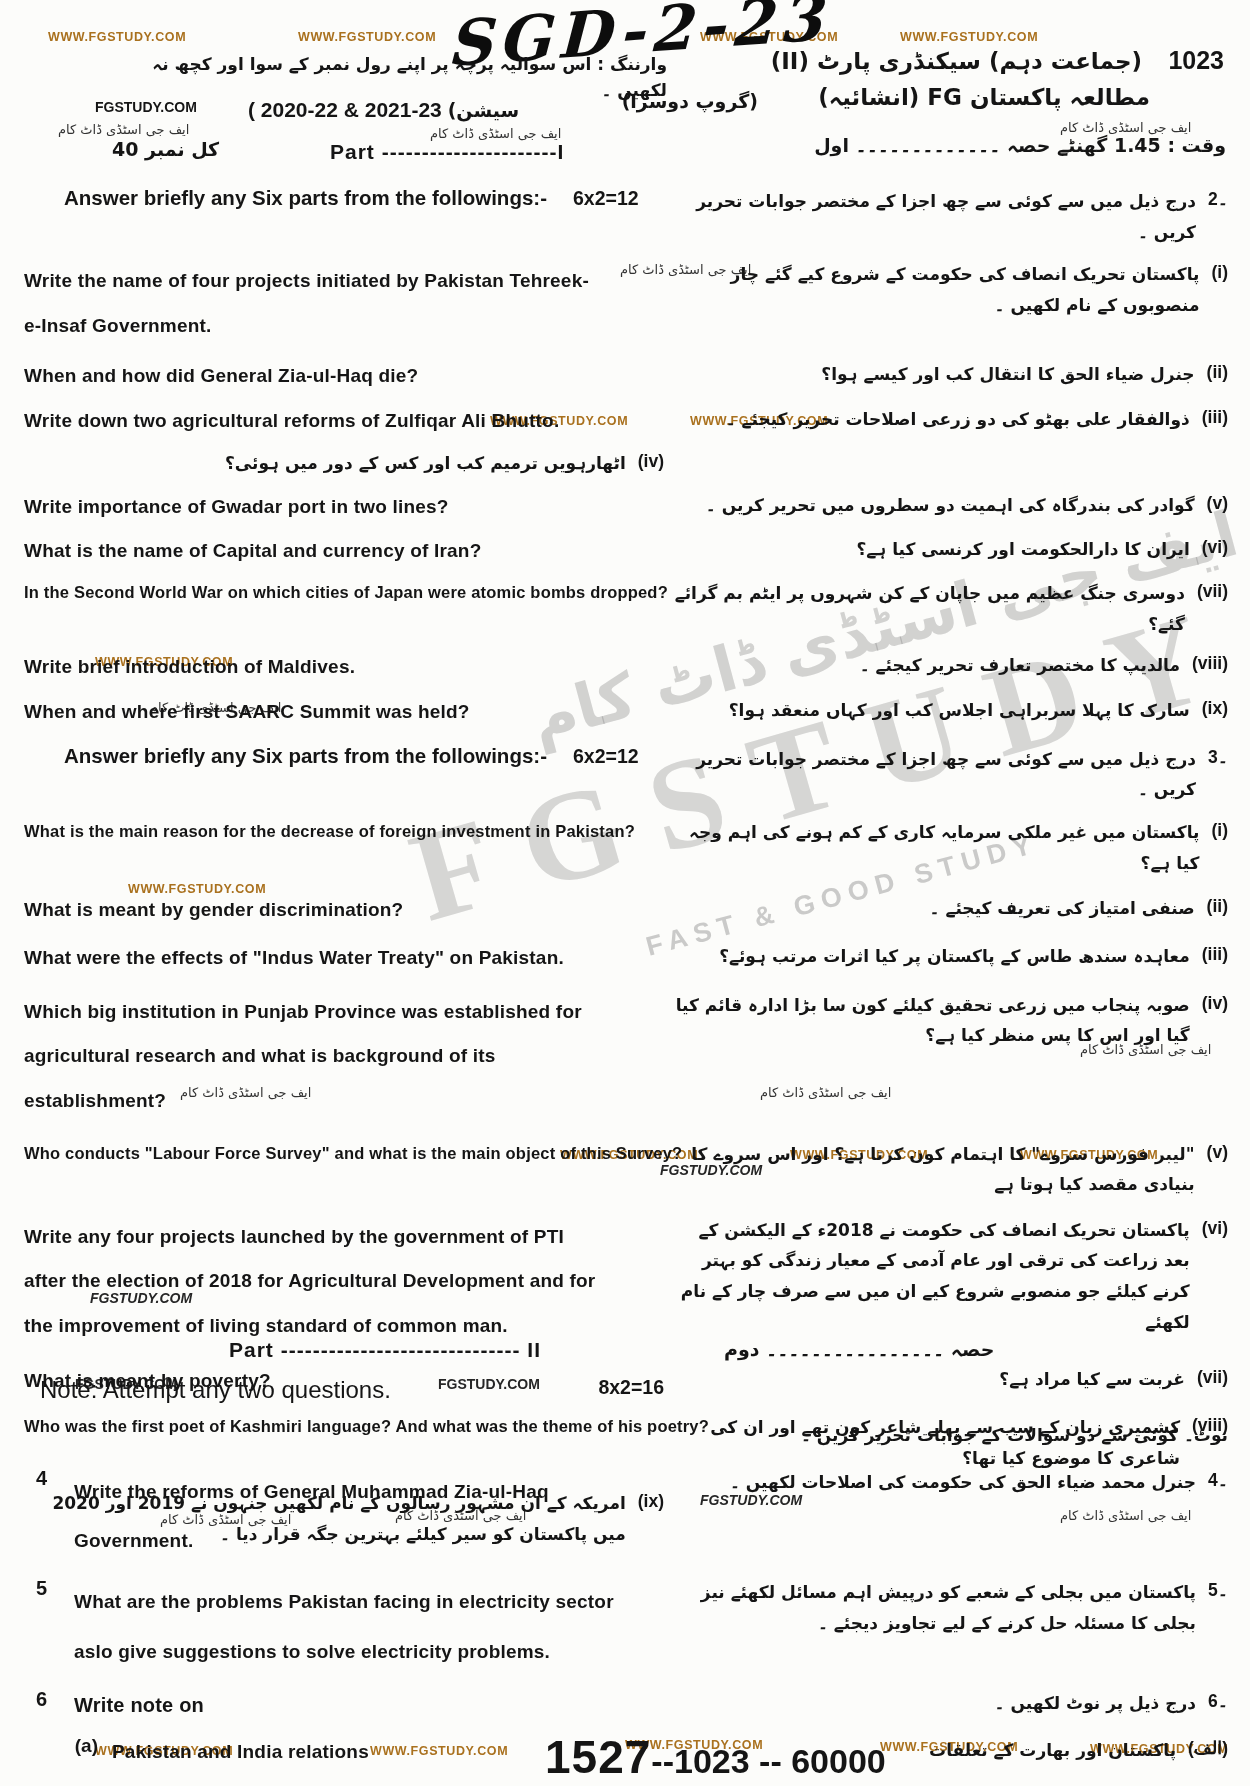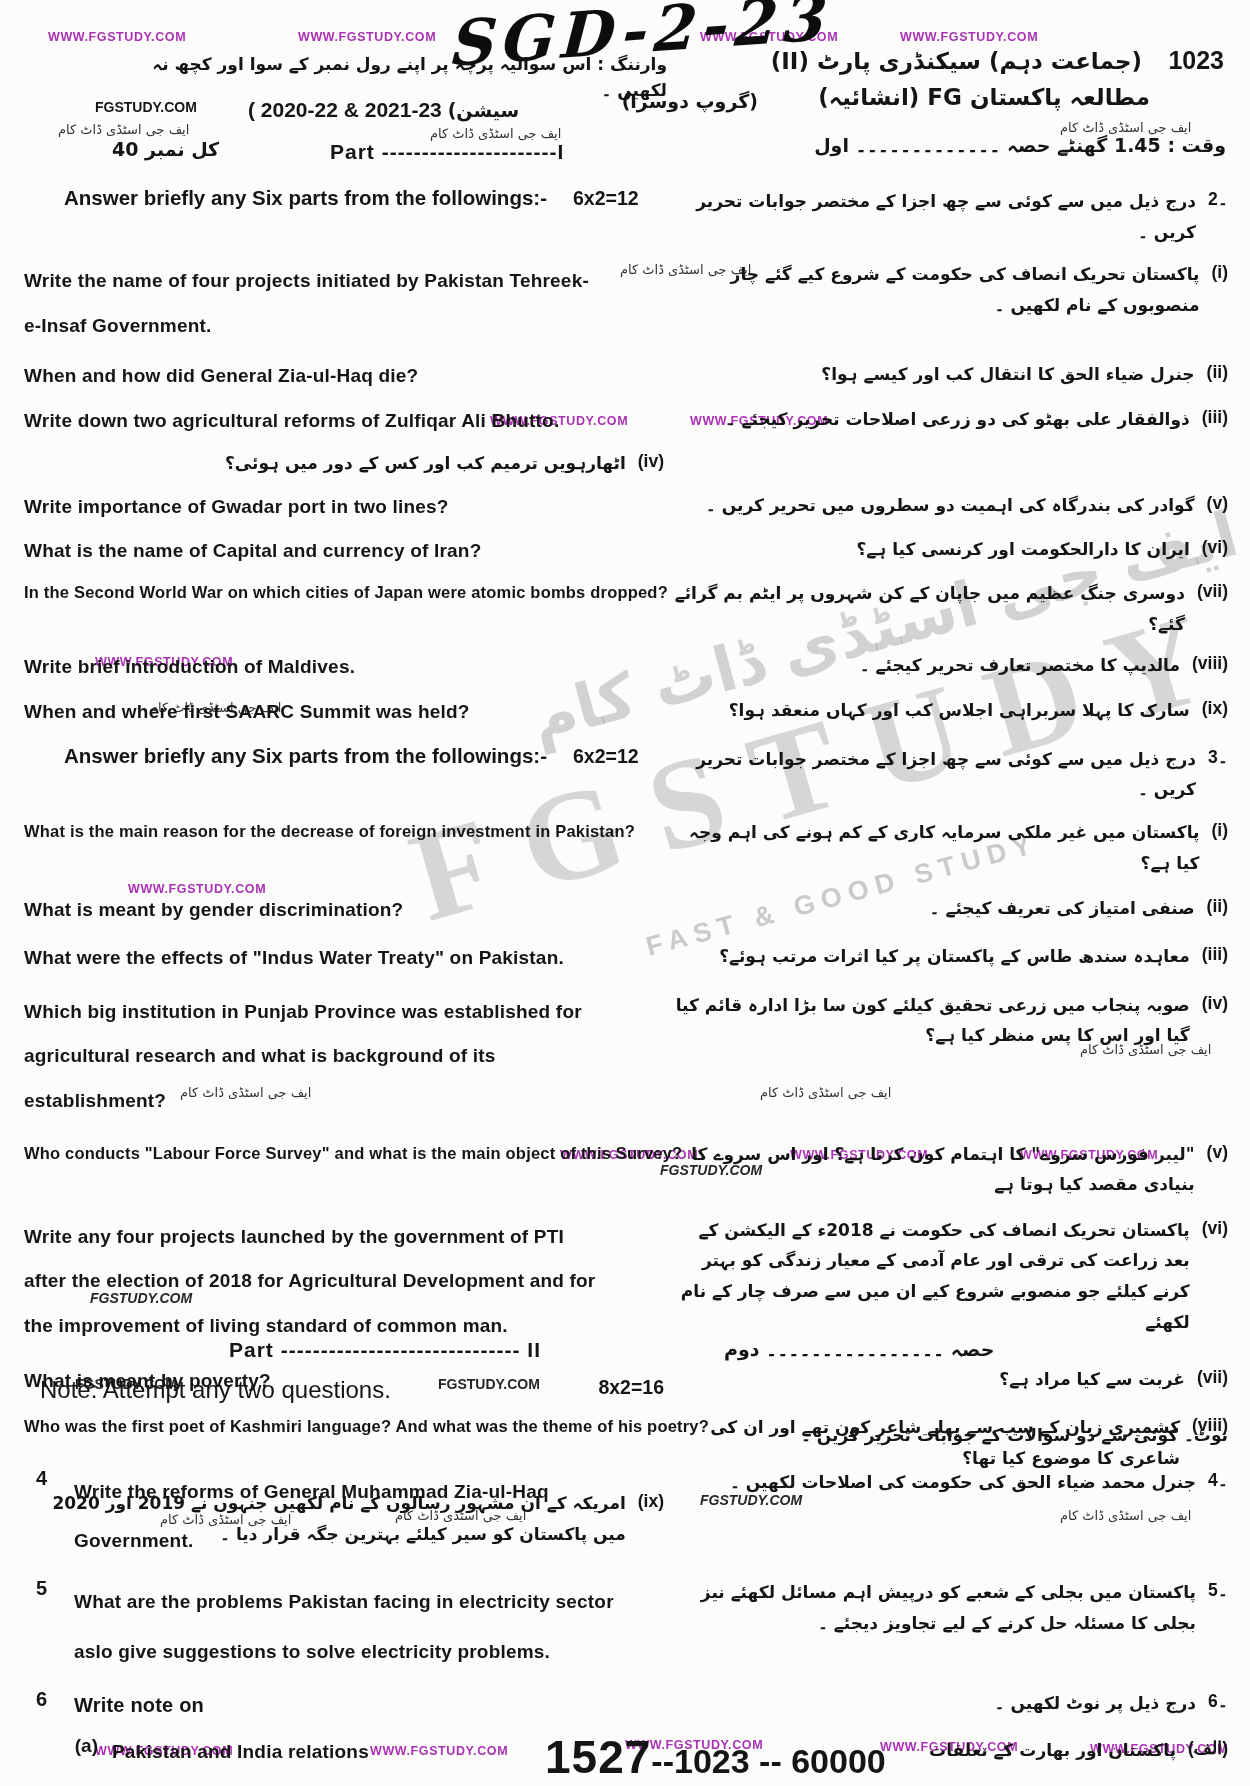--- a/index.html
+++ b/index.html
@@ -4,21 +4,21 @@
 <style>
   * { margin:0; padding:0; box-sizing:border-box; }
   html,body { background:#e8e8e8; }
   .page {
     position:relative; width:1250px; height:1786px; margin:0 auto;
     background:#fcfcfa; color:#151515; overflow:hidden;
     font-family:"Liberation Sans", sans-serif;
   }
   
   .wm-url { position:absolute; font-size:12.5px; font-weight:600; letter-spacing:.6px;
-            color:#a21caf; opacity:.9; white-space:nowrap; }
+            color:#a16207; opacity:.9; white-space:nowrap; }
   .wm-site { position:absolute; font-size:14px; font-weight:700; color:#262626; white-space:nowrap; }
   .wm-site.it { font-style:italic; }
   .wm-ur-sm { position:absolute; font-size:13px; color:#333; direction:rtl; white-space:nowrap;
               font-family:"DejaVu Sans", sans-serif; }
   .wm-big-latin { position:absolute; left:400px; top:690px; font-size:128px; font-weight:700;
             letter-spacing:34px; color:rgba(125,125,125,.30); transform:rotate(-16deg);
             white-space:nowrap; font-family:"Liberation Serif", serif; }
   .wm-big-urdu { position:absolute; left:520px; top:590px; font-size:62px; font-weight:700;
             color:rgba(120,120,120,.32); transform:rotate(-15deg); direction:rtl;
             white-space:nowrap; font-family:"DejaVu Sans", sans-serif; }

